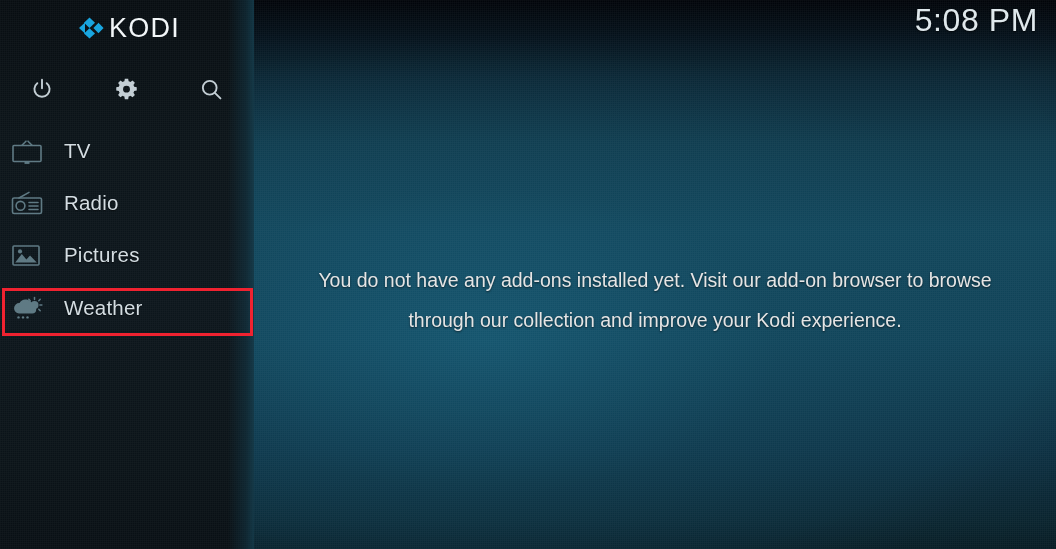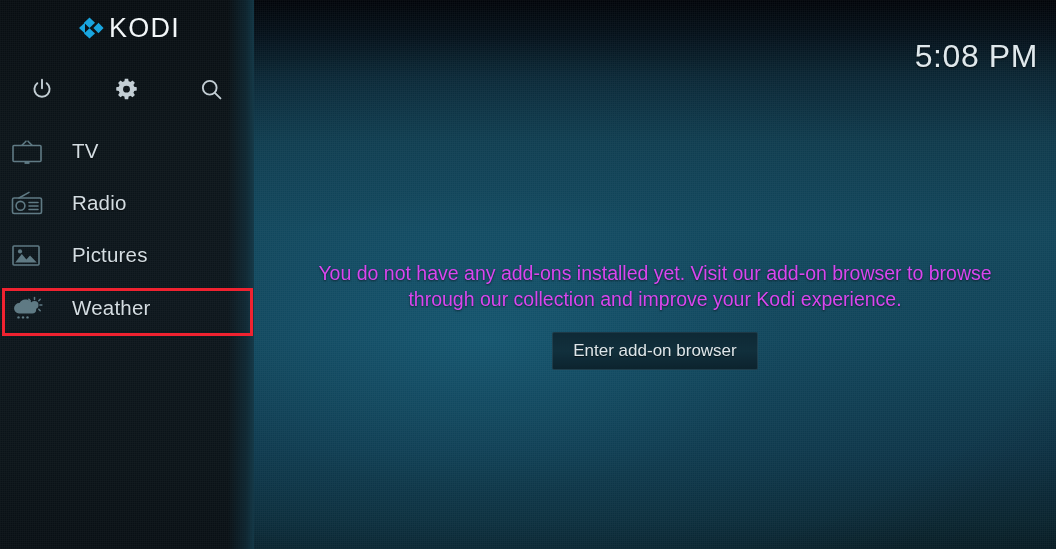--- a/index.html
+++ b/index.html
@@ -56,21 +56,20 @@
 
   
   .clock {
     position: absolute;
     right: 18px; top: 2px;
     font-size: 32px;
     font-weight: 300;
     color: #dfe8ec;
     letter-spacing: 0.6px;
     text-shadow: 0 1px 2px rgba(0,0,0,.6);
-    margin-top: 36px;
   }
 
   
   .sidebar {
     position: absolute;
     left: 0; top: 0;
     width: 254px; height: 549px;
     overflow: hidden;
   }
   .sidebar-bg {
@@ -127,21 +126,21 @@
     padding-left: 10px;
     cursor: pointer;
   }
   .menu-item .ico {
     width: 44px; height: 34px;
     display: flex; align-items: center; justify-content: flex-start;
     flex: 0 0 44px;
   }
   .menu-item .ico svg { display: block; }
   .menu-item .label {
-    margin-left: 18px;
+    margin-left: 10px;
     font-size: 20.5px;
     font-weight: 400;
     color: #d4dde2;
     letter-spacing: .2px;
     text-shadow: 0 1px 1px rgba(0,0,0,.5);
   }
   .menu-item.selected {
     background: linear-gradient(to right, rgba(17,137,173,0) 0px, rgba(17,137,173,0) 38px, #1189ad 38px, #1189ad 100%);
   }
   .menu-item.selected .label { color: #ecf6fa; }
@@ -161,22 +160,22 @@
     position: absolute;
     left: 254px; top: 0;
     width: 802px; height: 549px;
   }
   .message {
     position: absolute;
     left: 36px; top: 260px;
     width: 730px;
     text-align: center;
     font-size: 19.5px;
-    line-height: 26px;
-    color: #d946ef;
+    line-height: 40px;
+    color: #e5e5e5;
     text-shadow: 0 1px 2px rgba(0,0,0,.55);
   }
   .btn-row {
     position: absolute;
     left: 0; top: 332px;
     width: 802px;
     display: flex; justify-content: center; gap: 20px;
   }
   .btn {
     height: 38px;
@@ -201,21 +200,20 @@
   <div class="bg-vert"></div>
   <div class="bg-radial"></div>
   <div class="bg-vignette"></div>
   <div class="bg-noise"></div>
 
   <div class="clock">5:08 PM</div>
 
   <div class="content">
     <div class="message">You do not have any add-ons installed yet. Visit our add-on browser to browse through our collection and improve your Kodi experience.</div>
     <div class="btn-row">
-      <div class="btn">Enter add-on browser</div>
     </div>
   </div>
 
   <div class="sidebar">
     <div class="sidebar-bg"></div>
     <div class="sidebar-noise"></div>
     <div class="sidebar-edge"></div>
 
     <div class="brand">
       <span>

